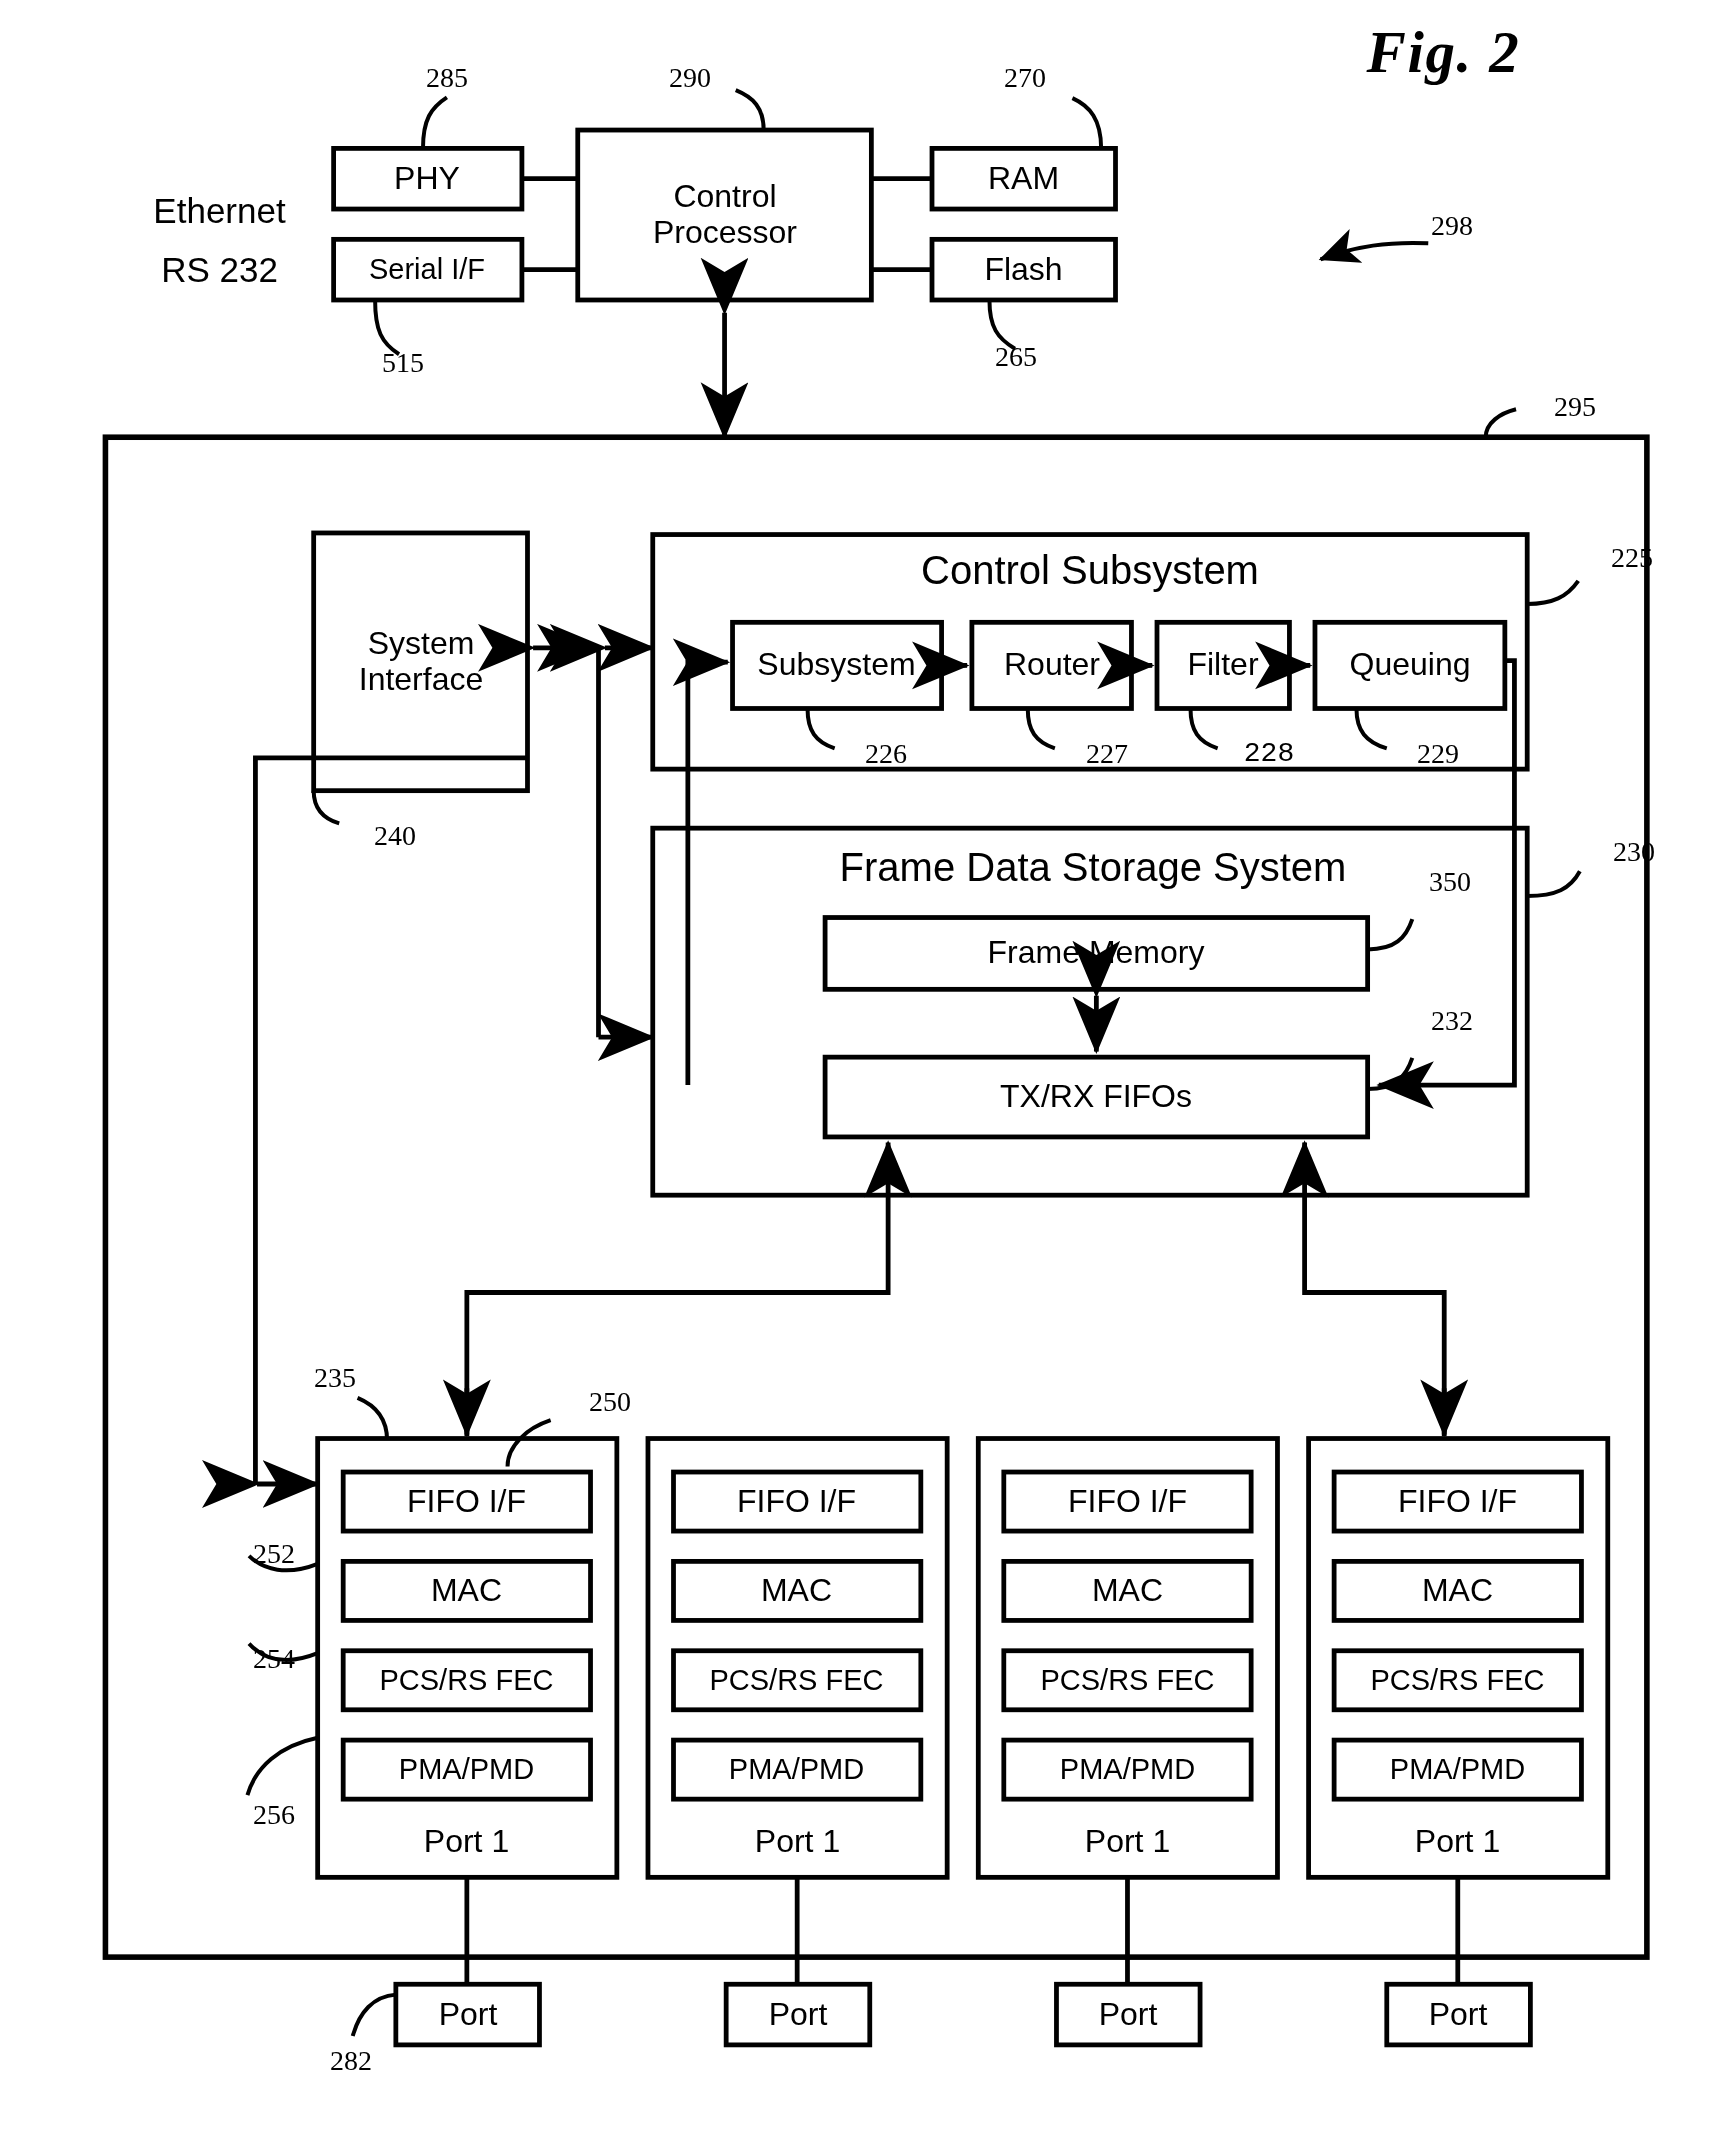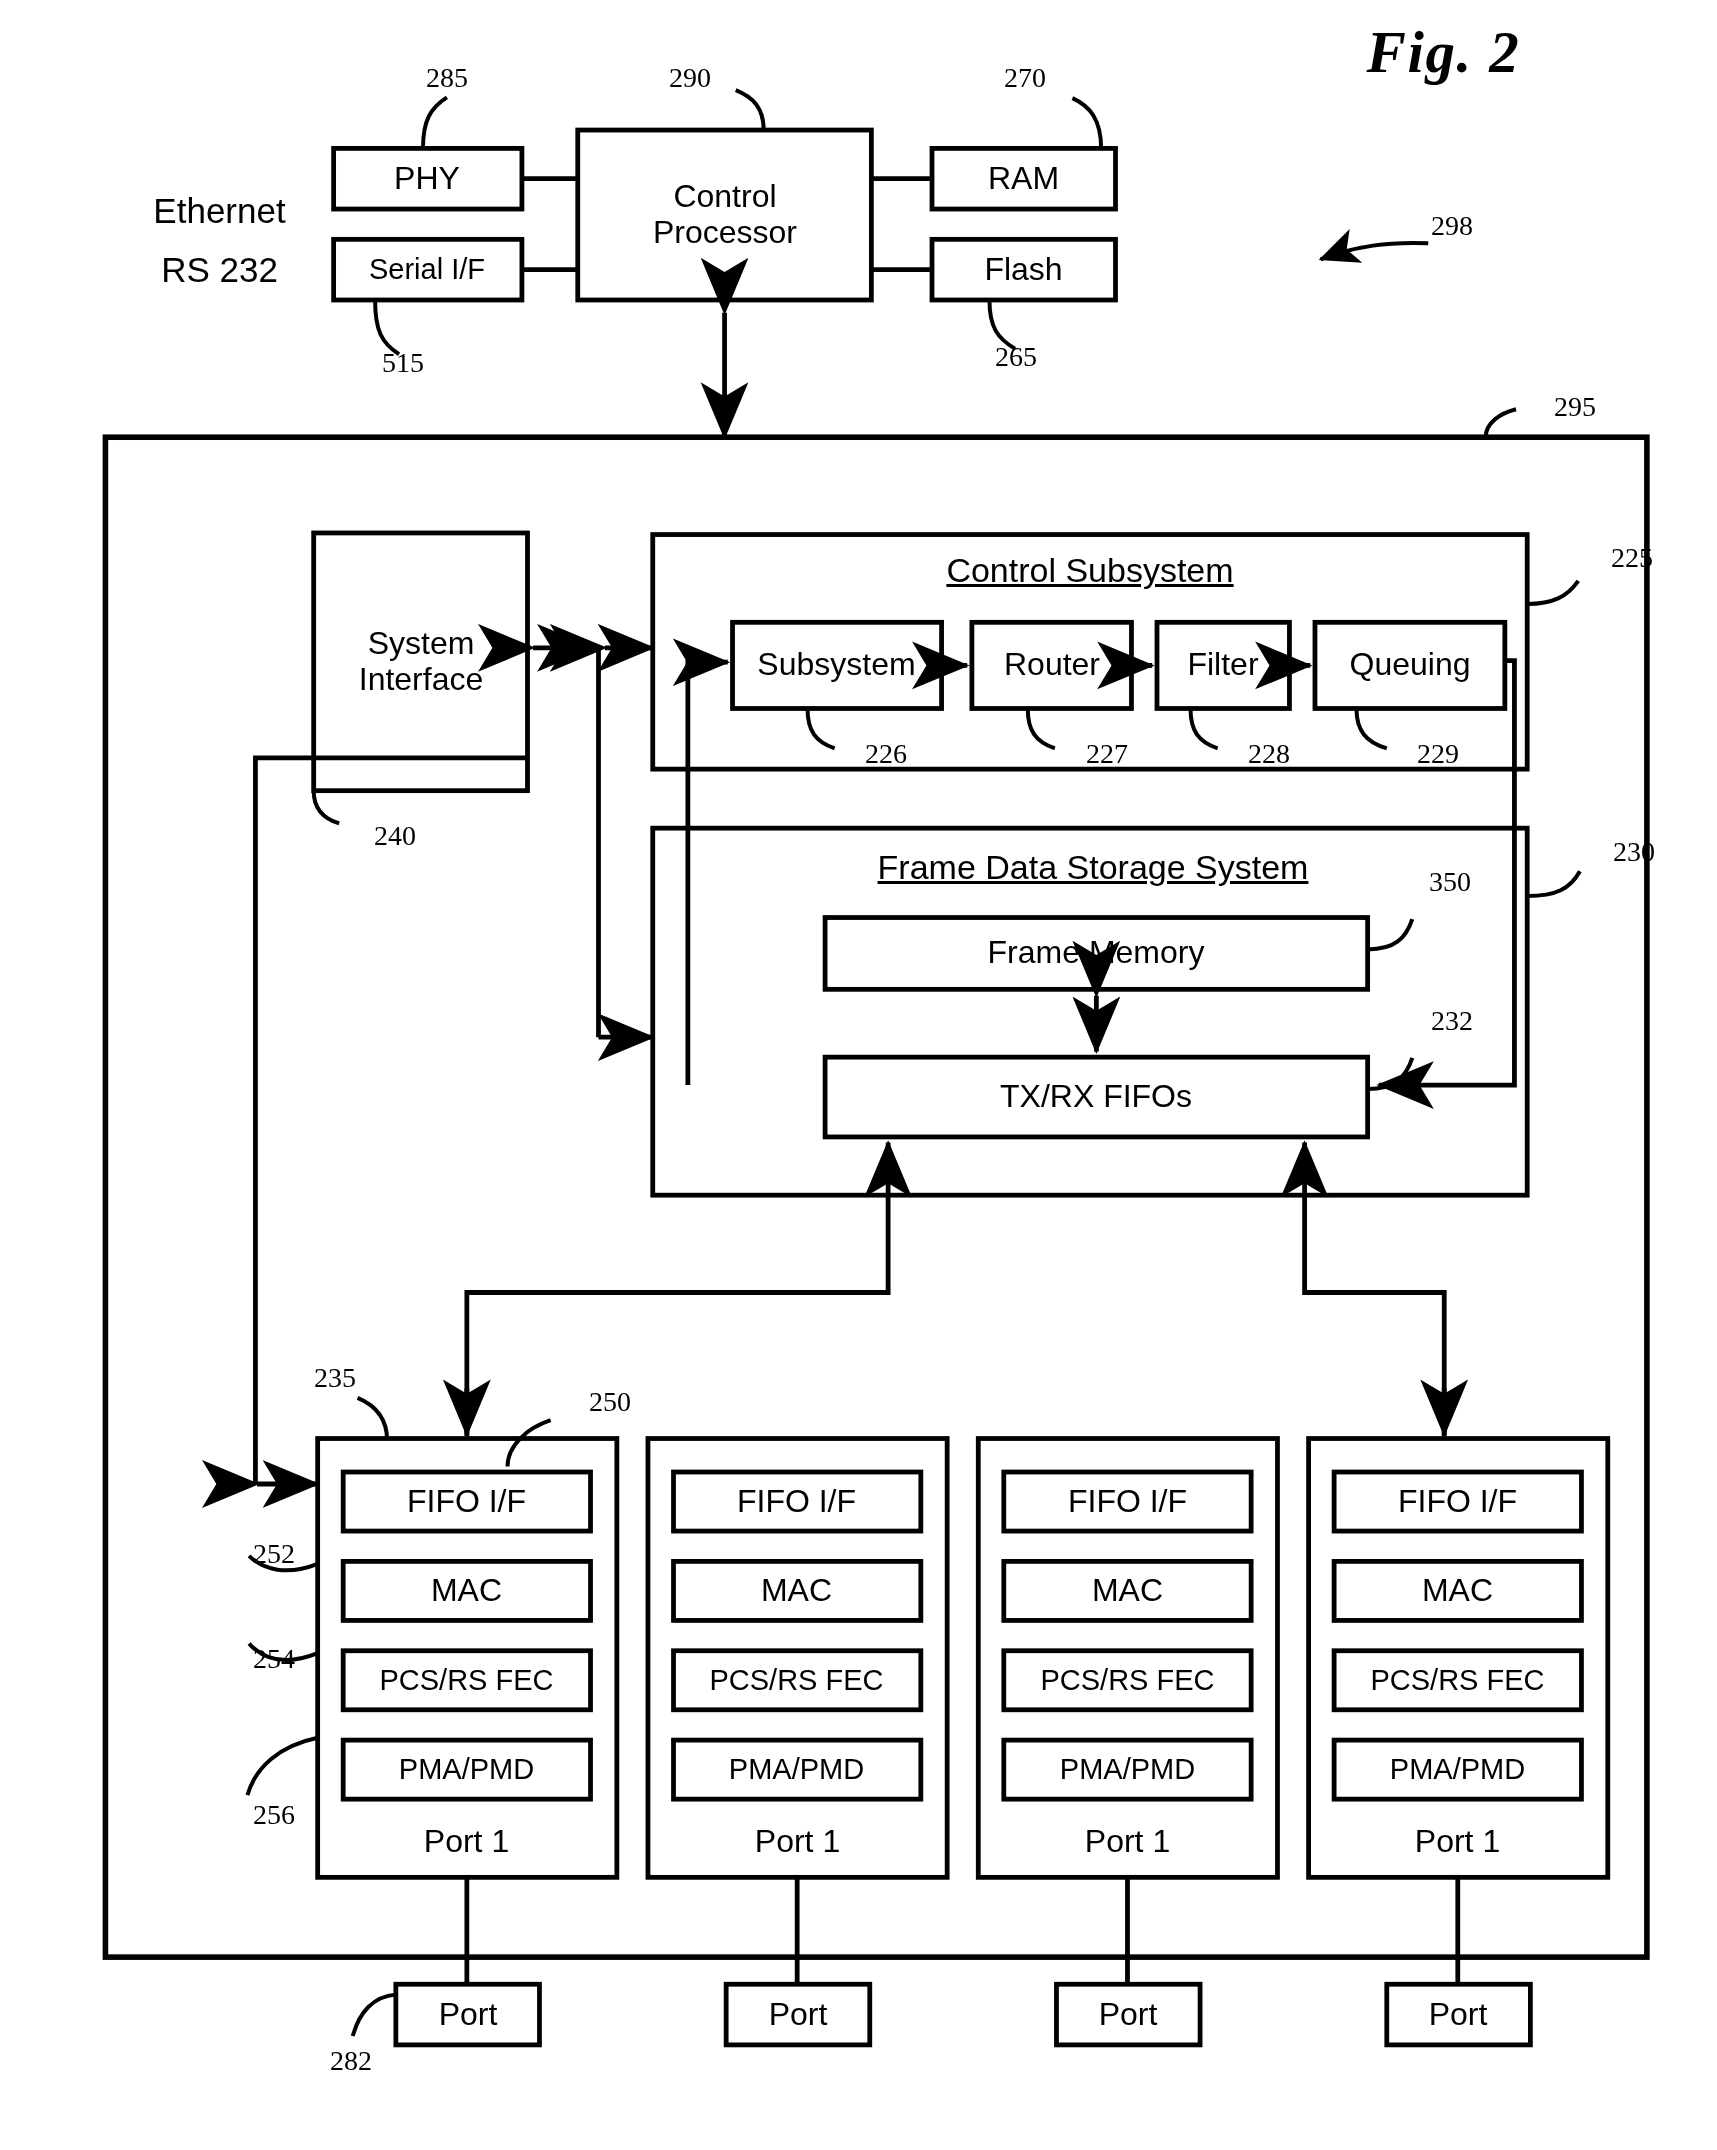--- a/index.html
+++ b/index.html
@@ -4,21 +4,21 @@
 <style>
   html,body{margin:0;padding:0;background:#fff;}
   body{width:1718px;height:2151px;position:relative;
        font-family:"Liberation Sans", sans-serif;color:#000;overflow:hidden;}
   #svgroot{position:absolute;left:0;top:0;width:1718px;height:2151px;}
   .lbl{position:absolute;display:flex;align-items:center;justify-content:center;
        text-align:center;line-height:1.12;white-space:pre-line;}
   .boxlbl{font-size:32px;}
   .reflbl{font-size:28px;font-family:"Liberation Serif", serif;}
   .sidelbl{font-size:35px;}
-  .grouplbl{font-size:34px;text-decoration:underline;}
+  .grouplbl{font-size:40px;}
   .figlbl{font-size:59px;font-style:italic;font-weight:bold;
           font-family:"Liberation Serif", serif;letter-spacing:1.6px;}
 </style>
 </head>
 <body>
 
 <svg id="svgroot" viewBox="0 0 2153 2696">
   <defs>
     <marker id="ah" markerWidth="14" markerHeight="14" refX="11.5" refY="5" orient="auto" markerUnits="strokeWidth">
       <path d="M0,0 L12,5 L0,10 L3,5 z" fill="#000"></path>
@@ -173,21 +173,21 @@
 <div class="lbl grouplbl" style="left:653px;top:550px;width:874px;height:40px;">Control Subsystem</div>
 <div class="lbl reflbl" style="left:1568px;top:536px;width:128px;height:43px;">225</div>
 
 <div class="lbl boxlbl" style="left:732px;top:622px;width:209px;height:86px;">Subsystem</div>
 <div class="lbl boxlbl" style="left:972px;top:622px;width:160px;height:86px;">Router</div>
 <div class="lbl boxlbl" style="left:1157px;top:622px;width:132px;height:86px;">Filter</div>
 <div class="lbl boxlbl" style="left:1315px;top:622px;width:190px;height:86px;">Queuing</div>
 
 <div class="lbl reflbl" style="left:826px;top:732px;width:120px;height:43px;">226</div>
 <div class="lbl reflbl" style="left:1047px;top:732px;width:120px;height:43px;">227</div>
-<div class="lbl reflbl" style="left:1209px;top:732px;width:120px;height:43px;">228</div>
+<div class="lbl reflbl" style="left:1209px;top:732px;width:120px;height:43px;font-family:Liberation Mono, monospace;">228</div>
 <div class="lbl reflbl" style="left:1378px;top:732px;width:120px;height:43px;">229</div>
 
 <div class="lbl grouplbl" style="left:702px;top:847px;width:782px;height:41px;">Frame Data Storage System</div>
 <div class="lbl reflbl" style="left:1386px;top:860px;width:128px;height:43px;">350</div>
 <div class="lbl reflbl" style="left:1388px;top:999px;width:128px;height:43px;">232</div>
 <div class="lbl reflbl" style="left:1570px;top:830px;width:128px;height:43px;">230</div>
 
 <div class="lbl boxlbl" style="left:825px;top:917px;width:542px;height:72px;">Frame Memory</div>
 <div class="lbl boxlbl" style="left:825px;top:1057px;width:542px;height:80px;">TX/RX FIFOs</div>
 

